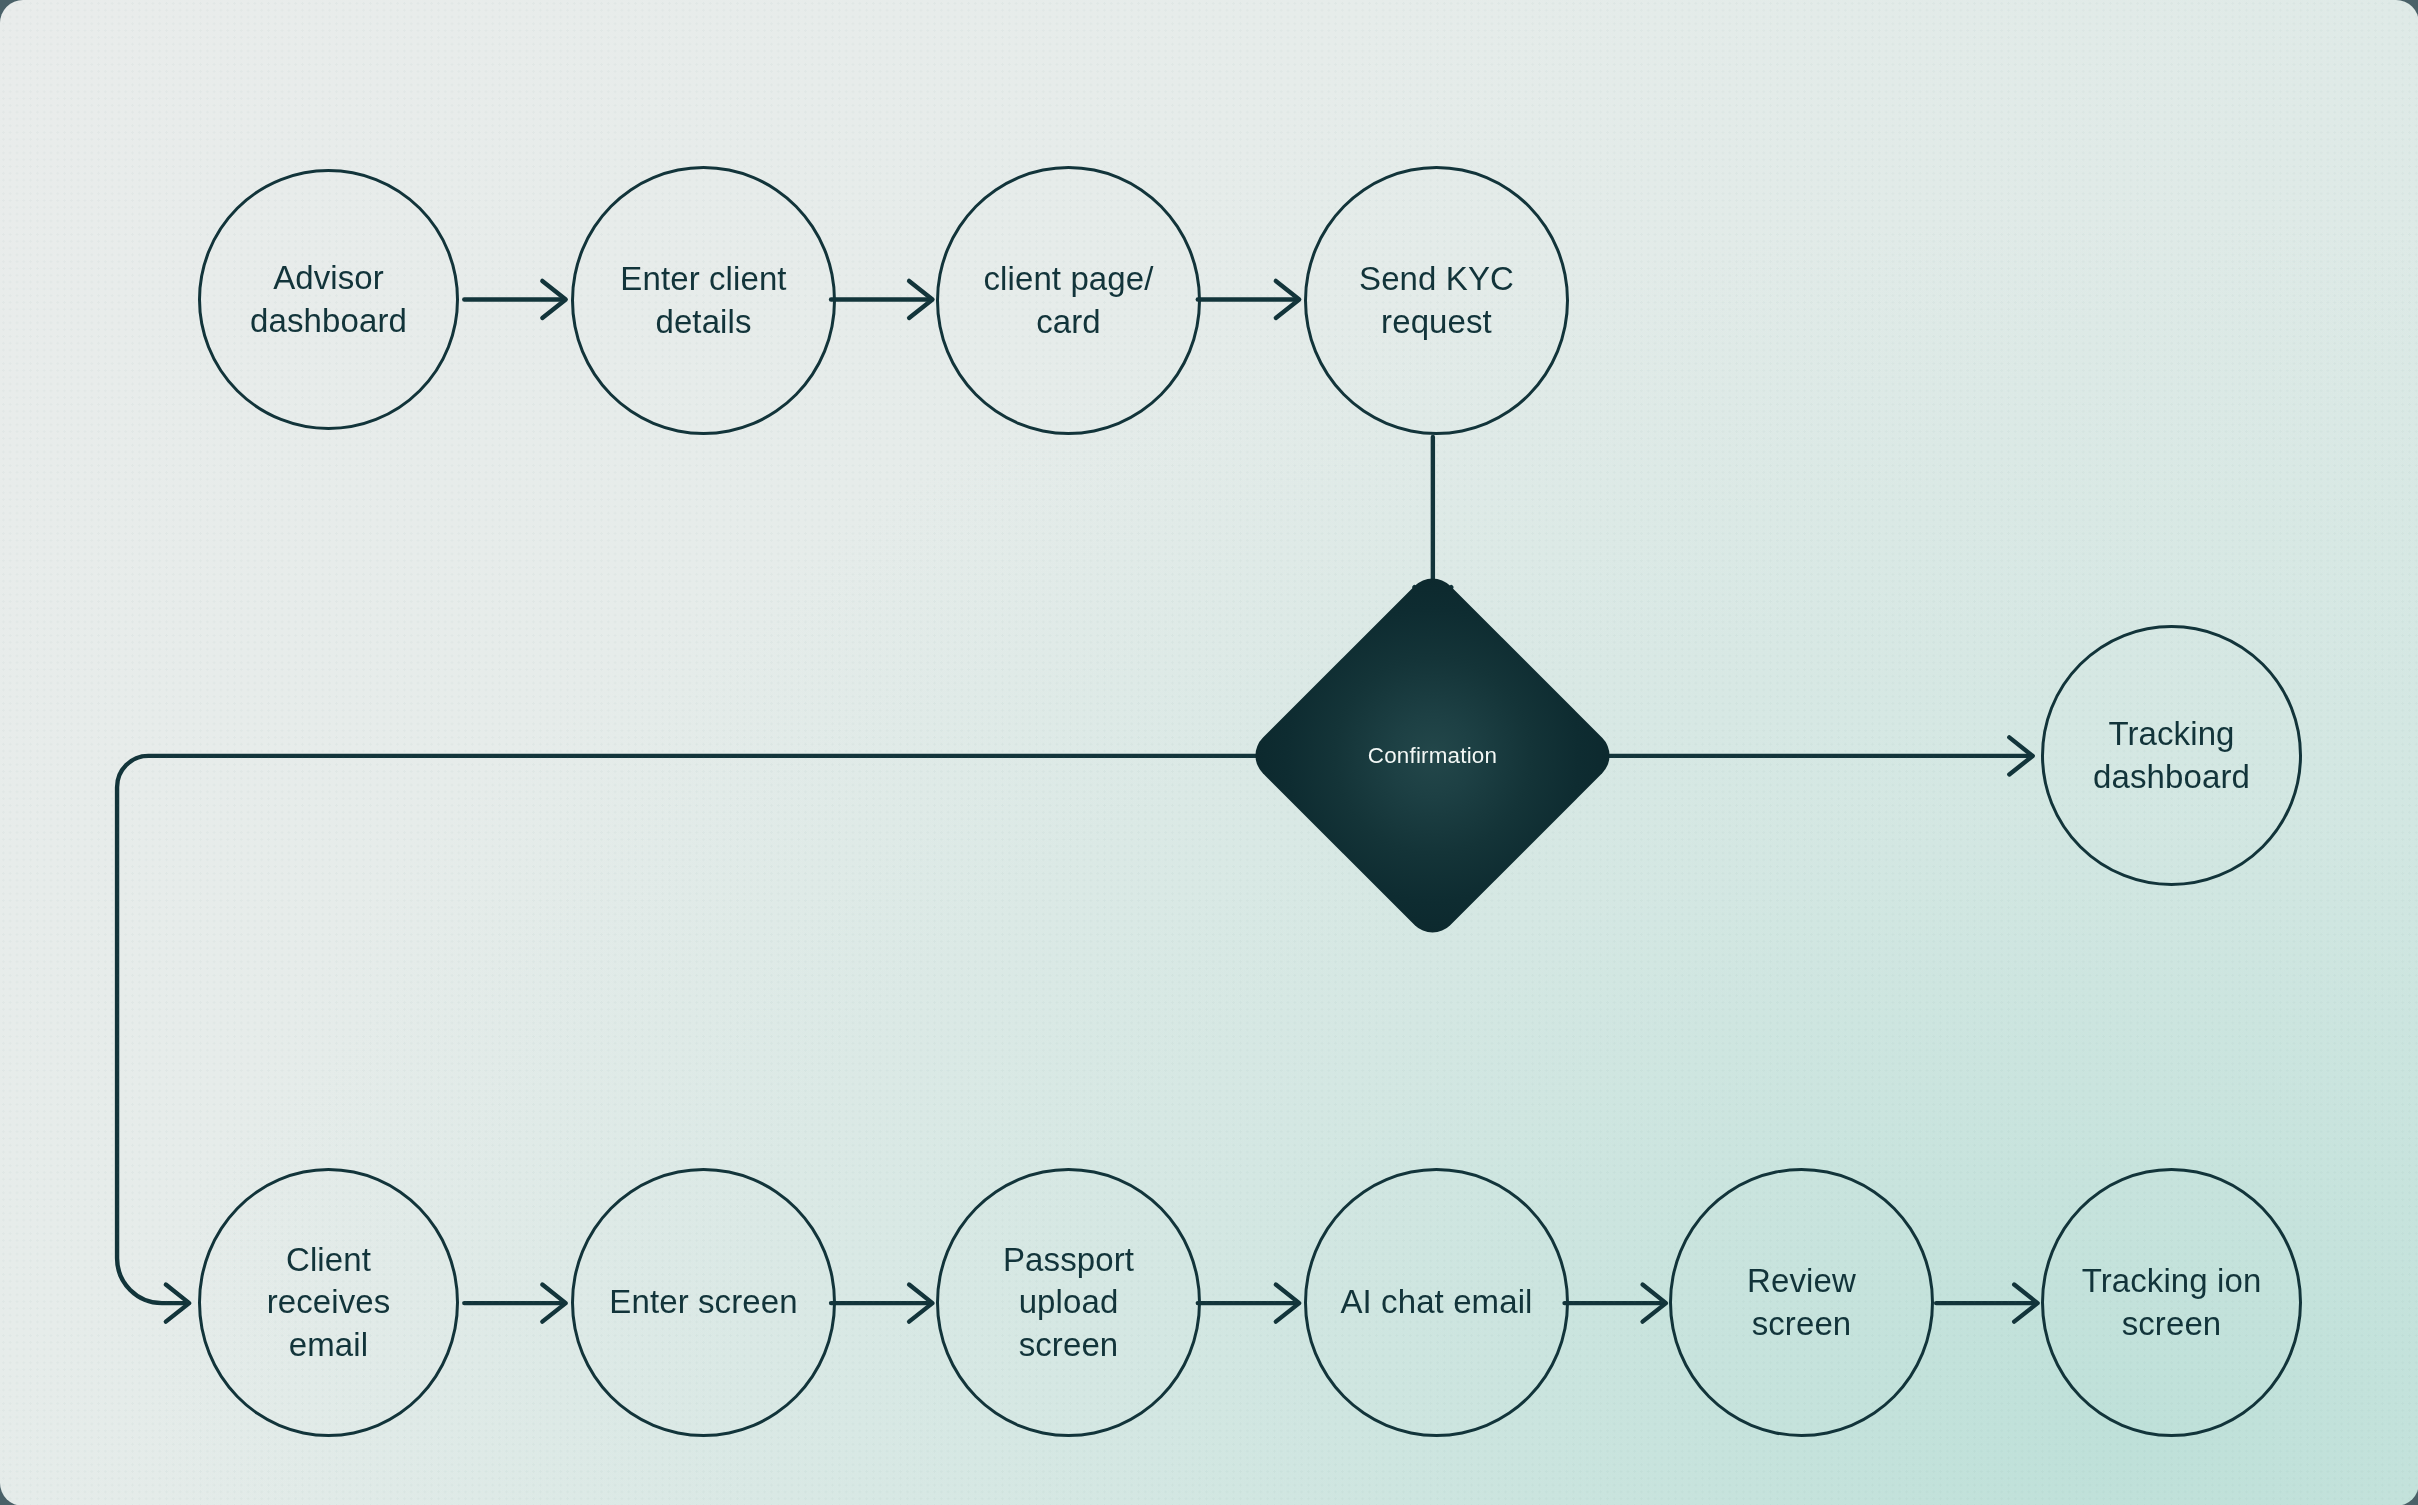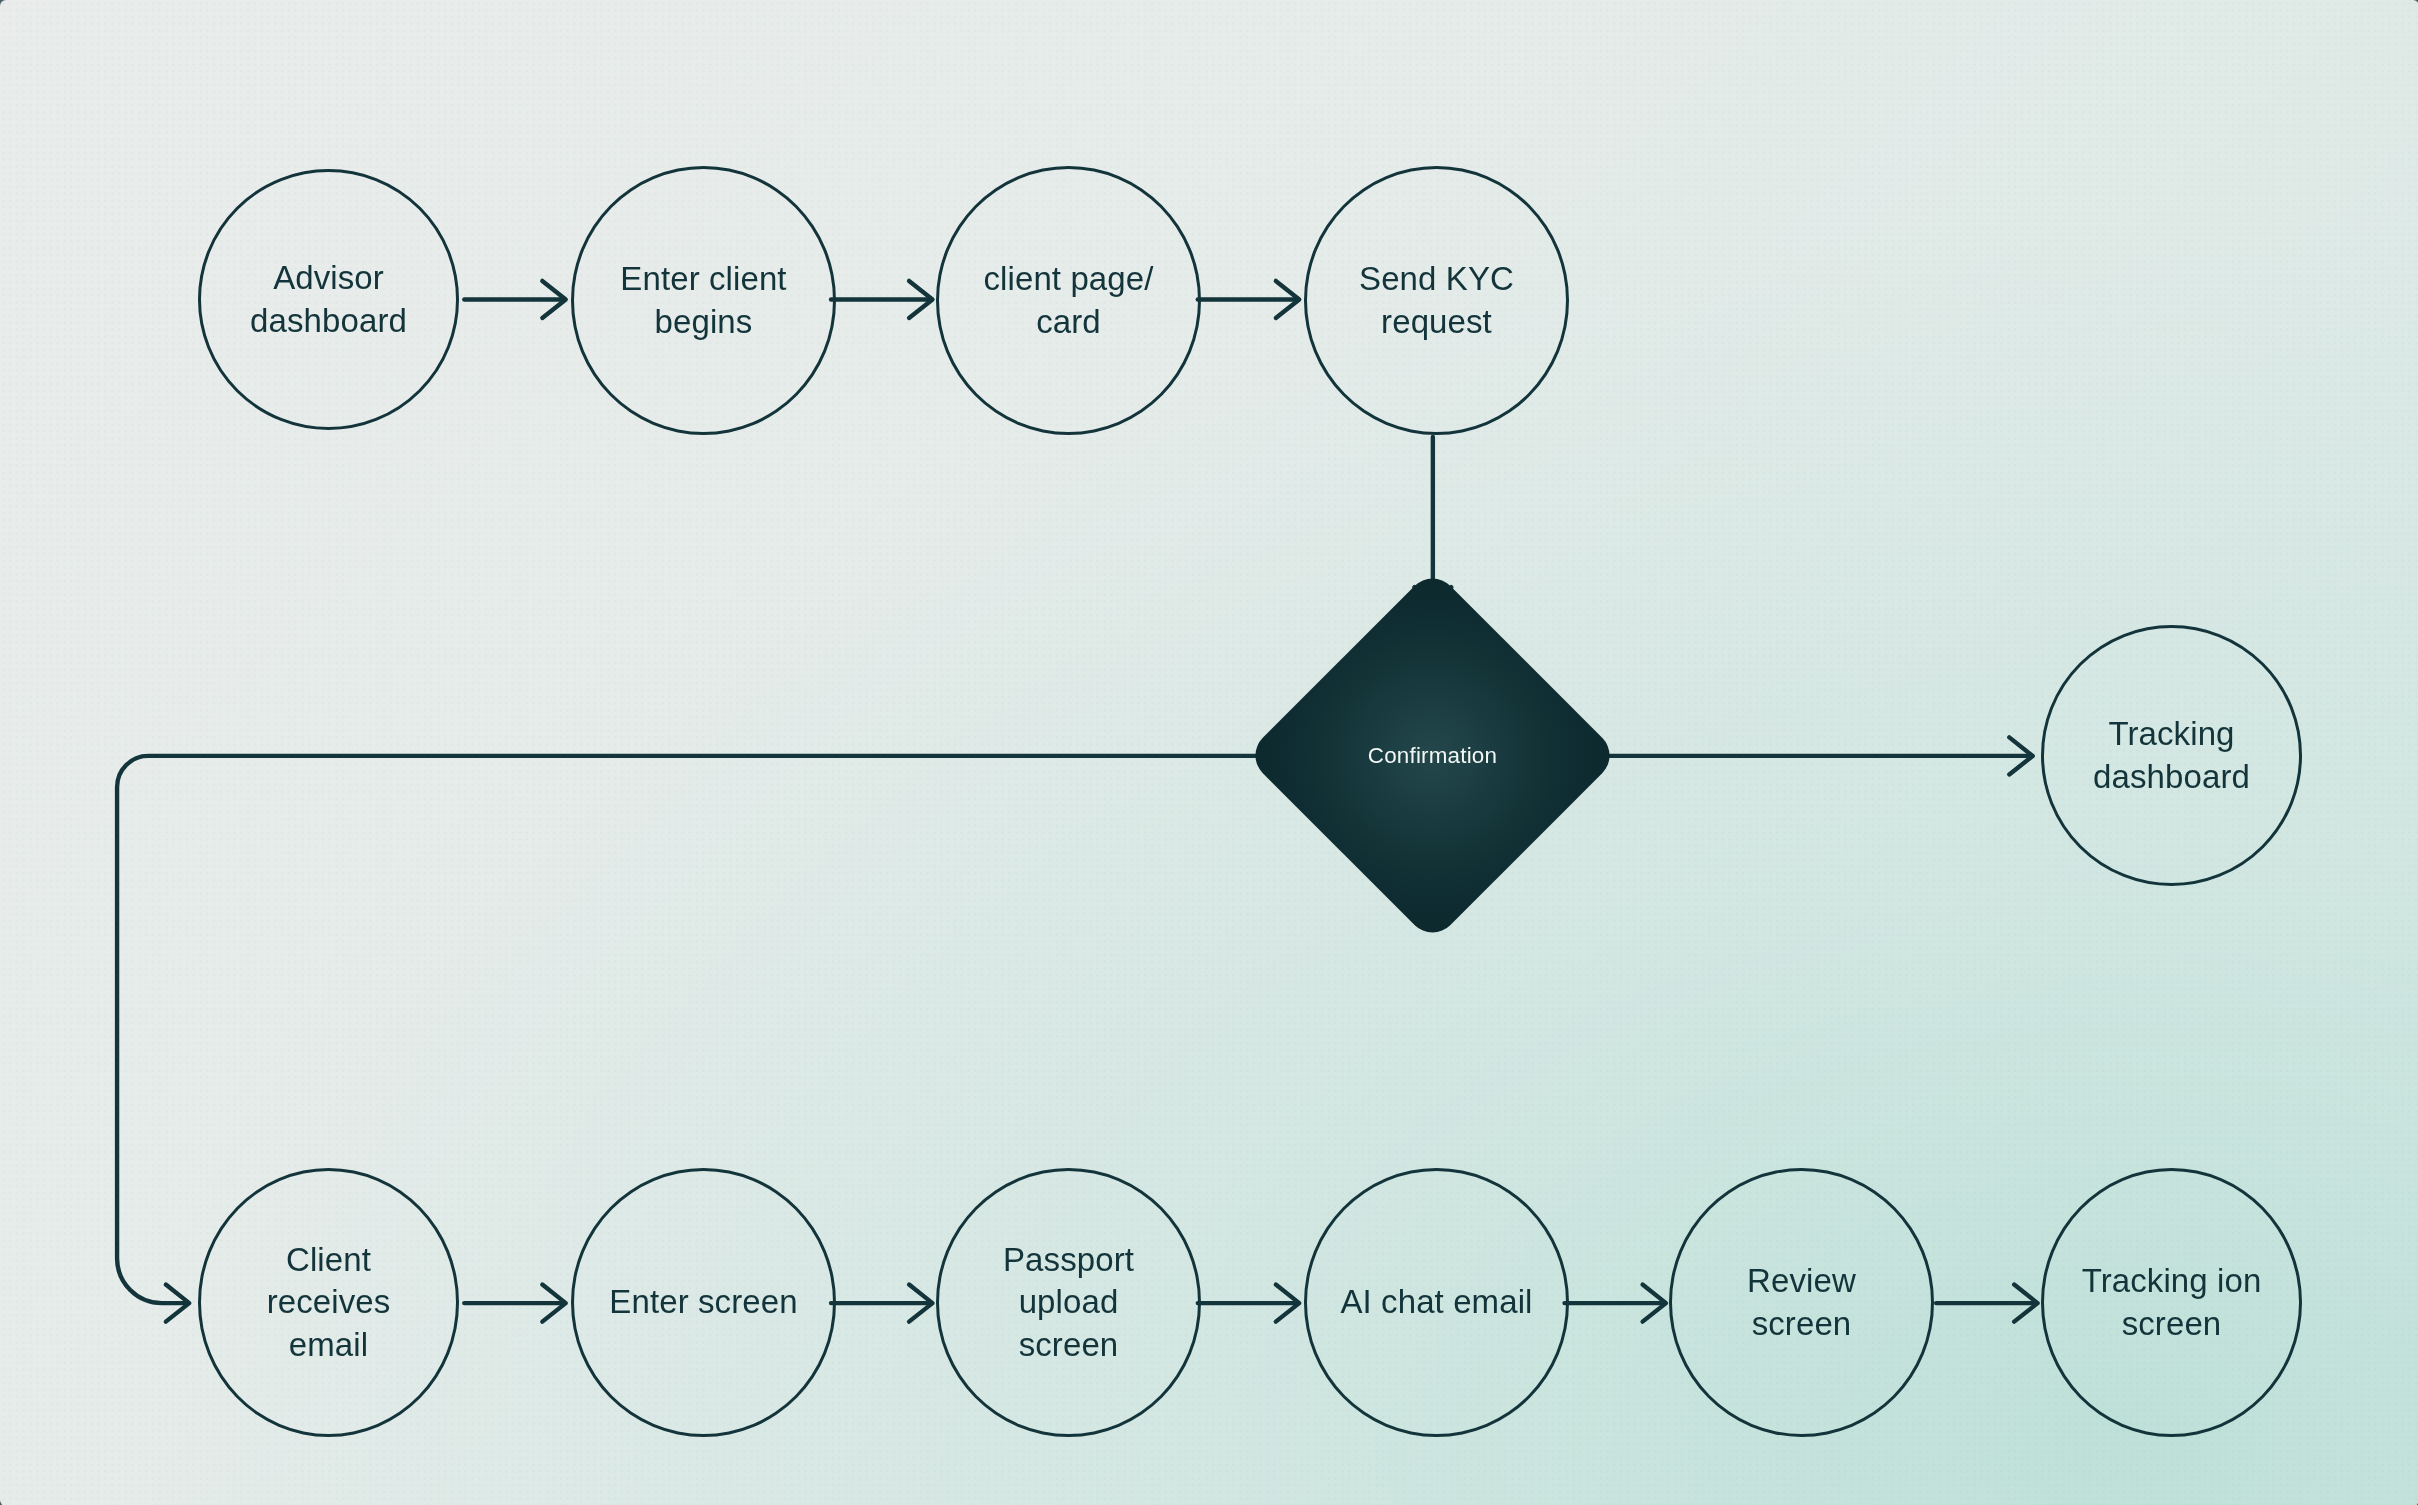--- a/index.html
+++ b/index.html
@@ -11,21 +11,21 @@
     width: 2419px;
     height: 1506px;
     overflow: hidden;
     font-family: "Liberation Sans", sans-serif;
   }
 
   #canvas {
     position: relative;
     width: 2419px;
     height: 1506px;
-    border-radius: 6px;
+    border-radius: 23px;
     overflow: hidden;
     background:
       radial-gradient(120% 120% at 88% 96%, rgba(186, 223, 215, 0.85) 0%, rgba(200, 228, 222, 0.45) 35%, rgba(232, 236, 234, 0) 68%),
       linear-gradient(135deg, #e9eceb 0%, #e6ecea 35%, #dfeae7 62%, #d6e8e3 100%);
   }
 
   
   #canvas::after {
     content: "";
     position: absolute;
@@ -151,21 +151,21 @@
       </g>
 
     </g>
   </svg>
 
   <div class="node" style="left:198px; top:169px; width:261px; height:261px;">
     <span class="node-label">Advisor dashboard</span>
   </div>
 
   <div class="node" style="left:571px; top:166px; width:265px; height:269px;">
-    <span class="node-label">Enter client begins</span>
+    <span class="node-label">Enter client details</span>
   </div>
 
   <div class="node" style="left:1304px; top:166px; width:265px; height:269px;">
     <span class="node-label">Send KYC request</span>
   </div>
 
   <div class="node" style="left:936px; top:166px; width:265px; height:269px;">
     <span class="node-label">client page/ card</span>
   </div>
 

